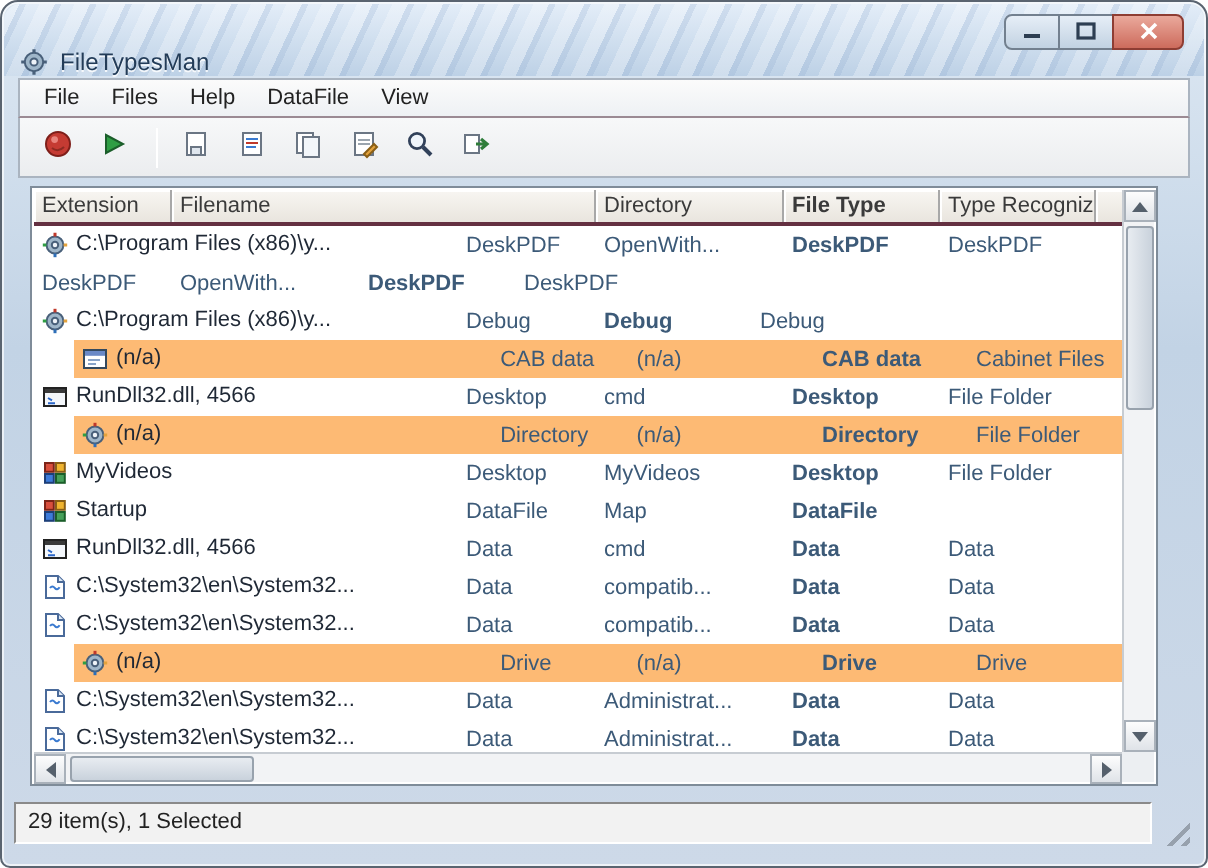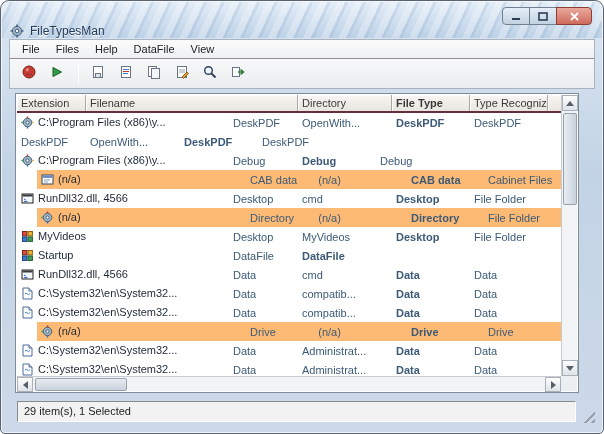--- a/index.html
+++ b/index.html
@@ -97,21 +97,21 @@
   .hthumb{position:absolute; left:18px; top:1px; height:13px; width:92px; background:linear-gradient(#e8ecf1,#c9d2dc); border:1px solid #98a2ad; border-radius:2px;}
   .scorner{position:absolute; right:1px; bottom:1px; width:16px; height:15px; background:#eceff2;}
   .tri{width:0;height:0;border-style:solid;}
   .tri.t-up{border-width:0 4px 5px 4px; border-color:transparent transparent #55606c transparent;}
   .tri.t-down{border-width:5px 4px 0 4px; border-color:#55606c transparent transparent transparent;}
   .tri.t-left{border-width:4px 5px 4px 0; border-color:transparent #55606c transparent transparent;}
   .tri.t-right{border-width:4px 0 4px 5px; border-color:transparent transparent transparent #55606c;}
 
   
   .statusbar{
-    position:absolute; left:16px; right:8px; top:398px; height:24px;
+    position:absolute; left:6px; right:8px; top:398px; height:24px;
     display:flex; align-items:center;
   }
   .sfield{
     flex:1; height:21px; line-height:19px;
     background:#f2f2f2;
     border:1px solid; border-color:#8a8a8a #ffffff #ffffff #8a8a8a;
     font-size:11px; color:#222; padding:0 6px;
   }
   .grip{
     width:15px; height:15px; margin-left:4px; align-self:flex-end;
@@ -355,20 +355,21 @@
               <svg width="13" height="13">
                 <rect x="1.5" y="1.5" width="4.4" height="4.4" fill="#d94f3d" stroke="#7d2418"></rect>
                 <rect x="7" y="1.5" width="4.4" height="4.4" fill="#f0b42f" stroke="#8a5f16"></rect>
                 <rect x="1.5" y="7" width="4.4" height="4.4" fill="#3d7bd9" stroke="#1d3f78"></rect>
                 <rect x="7" y="7" width="4.4" height="4.4" fill="#46a05a" stroke="#1b5e2a"></rect>
               </svg>
             </span>
             <span>Startup</span>
           </div>
           <div class="cell c1">DataFile</div>
+          <div class="cell c2">Map</div>
           <div class="cell c3">DataFile</div>
           <div class="cell c4"></div>
         </div>
         <div class="row">
           <div class="cell c0">
             <span class="icon">
               <svg width="13" height="13">
                 <rect x="1" y="2" width="11" height="9" fill="#f4f7fb" stroke="#222"></rect>
                 <rect x="1.5" y="2.5" width="10" height="2" fill="#3a3a3a"></rect>
                 <path d="M3 7 L5 8.2 M3 9.6 H6.5" stroke="#2a66c8" fill="none"></path>

